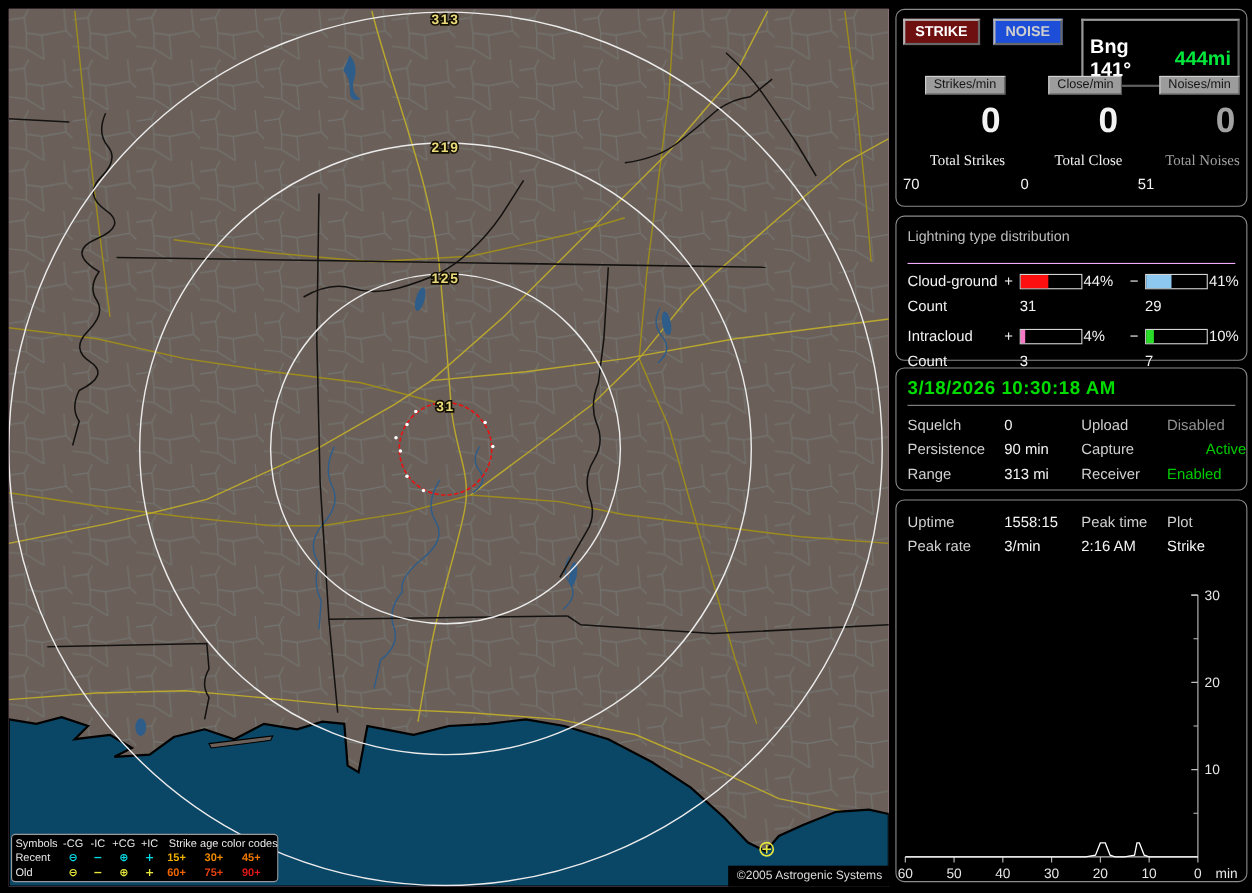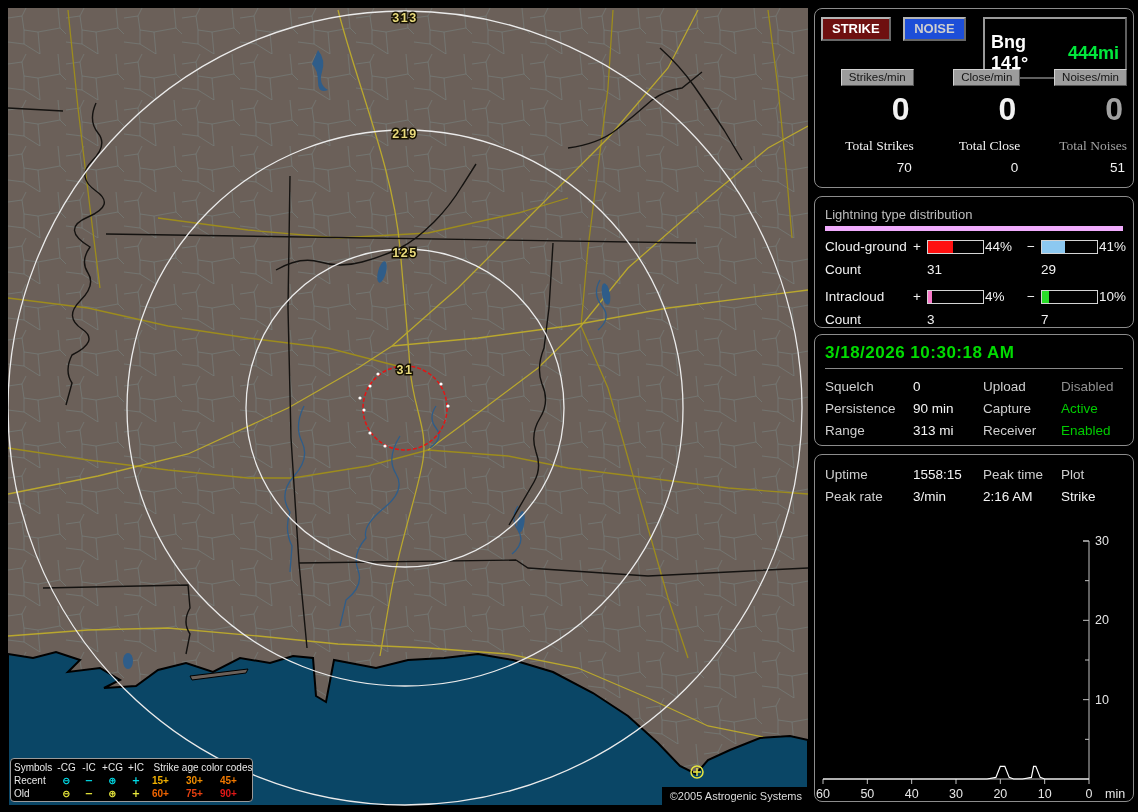--- a/index.html
+++ b/index.html
@@ -39,25 +39,25 @@
   
   .counters{position:absolute;left:6px;right:6px;top:58px;display:grid;
             grid-template-columns:1fr 1fr 1fr;column-gap:14px;}
   .chdr{text-align:right;}
   .hdr-btn{display:inline-block;background:#9c9c9c;color:#151515;font-size:11.5px;
            padding:1px 7px 2px;border:1px solid;border-color:#d2d2d2 #565656 #565656 #d2d2d2;
            cursor:pointer;}
   .cnum{font-size:32px;font-weight:bold;text-align:right;padding-right:4px;line-height:1;
         margin-top:7px;}
   .clabel{font-size:13.5px;text-align:right;margin-top:13px;white-space:nowrap;font-family:Liberation Serif, serif;}
-  .cval{font-size:13.5px;text-align:right;margin-top:6px;padding-right:2px;}
+  .cval{font-size:13.5px;text-align:left;margin-top:6px;padding-right:2px;}
   .dim .cnum,.dim .clabel{color:#a2a2a2;}
   
-  .dist-title{margin:10px 10px 2px;padding-bottom:4px;font-size:13px;color:#bdbdbd;
-              border-bottom:5px solid #f0abfc;}
+  .dist-title{margin:10px 10px 2px;padding-bottom:17px;font-size:13px;color:#bdbdbd;
+              border-bottom:1px solid #f0abfc;}
   .drow{display:grid;grid-template-columns:88px 14px 58px 42px 14px 58px 1fr;align-items:center;
         margin-top:8px;padding-left:10px;font-size:13.5px;font-weight:normal;color:#f2f2f2;}
   .dbar{position:relative;height:12px;width:55px;border:1px solid #d4d4d4;background:#000;}
   .dfill{position:absolute;left:0;top:0;bottom:0;}
   .dsign{text-align:left;}
   
   .dt{margin:8px 10px 0;font-size:17px;font-weight:bold;letter-spacing:.5px;
       border-bottom:1px solid #8a8a8a;padding-bottom:5px;}
   .stat-grid{display:grid;grid-template-columns:88px 70px 78px 1fr;row-gap:7px;
              margin:10px 0 0 10px;font-size:13.5px;}
@@ -278,21 +278,21 @@
   <div class="box" id="box-clock">
     <div class="dt" style="color: rgb(0, 220, 0);">3/18/2026 10:30:18 AM</div>
     <div class="stat-grid">
       <span class="lab">Squelch</span>
       <span class="val">0</span>
       <span class="lab">Upload</span>
       <span class="val" style="color: rgb(144, 144, 144);">Disabled</span>
       <span class="lab">Persistence</span>
       <span class="val">90 min</span>
       <span class="lab">Capture</span>
-      <span class="val" style="color: rgb(0, 204, 0);">Active</span>
+      <span class="val" style="color: rgb(0, 204, 0); text-align: right;">Active</span>
       <span class="lab">Range</span>
       <span class="val">313 mi</span>
       <span class="lab">Receiver</span>
       <span class="val" style="color: rgb(0, 204, 0);">Enabled</span>
     </div>
   </div>
 
   <div class="box" id="box-stats">
     <div class="stat-grid" style="margin-top:12px">
       <span class="lab">Uptime</span>

